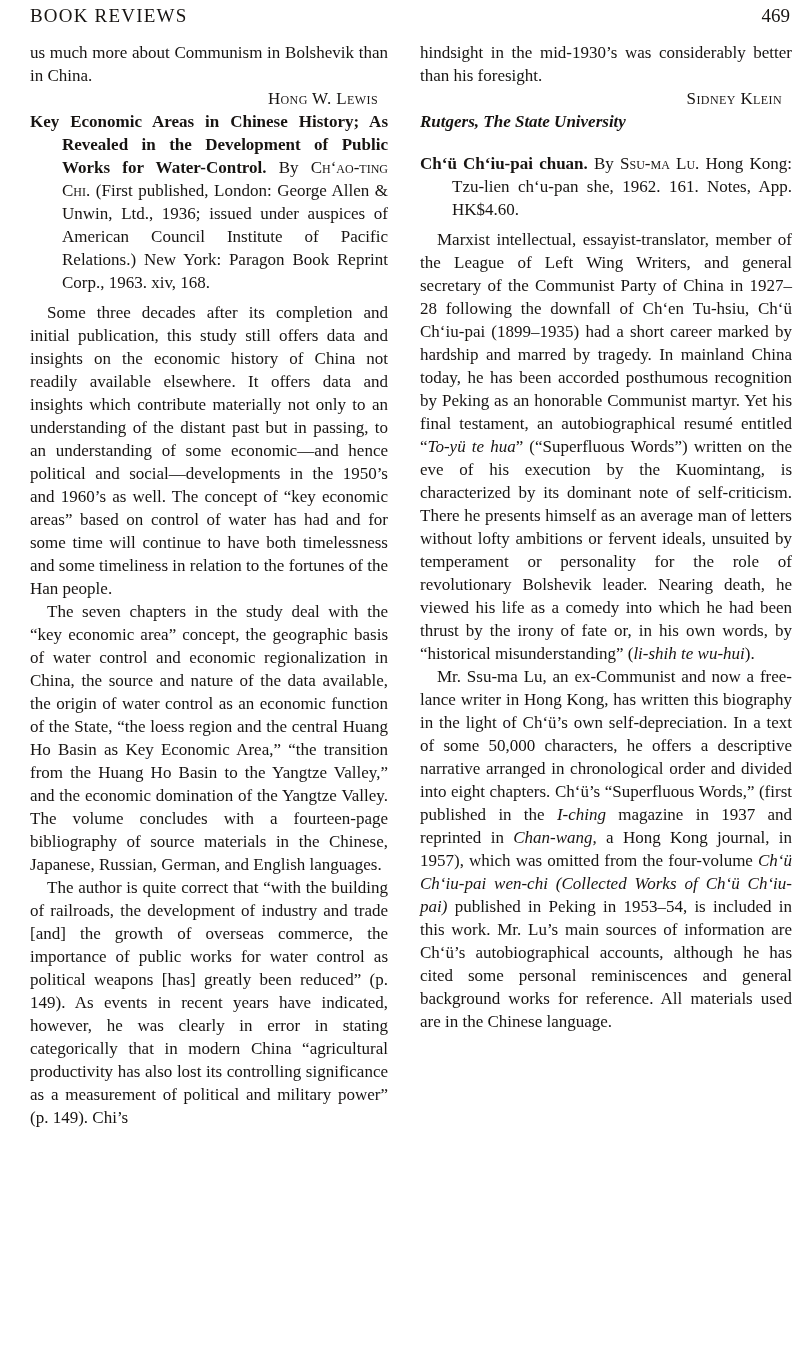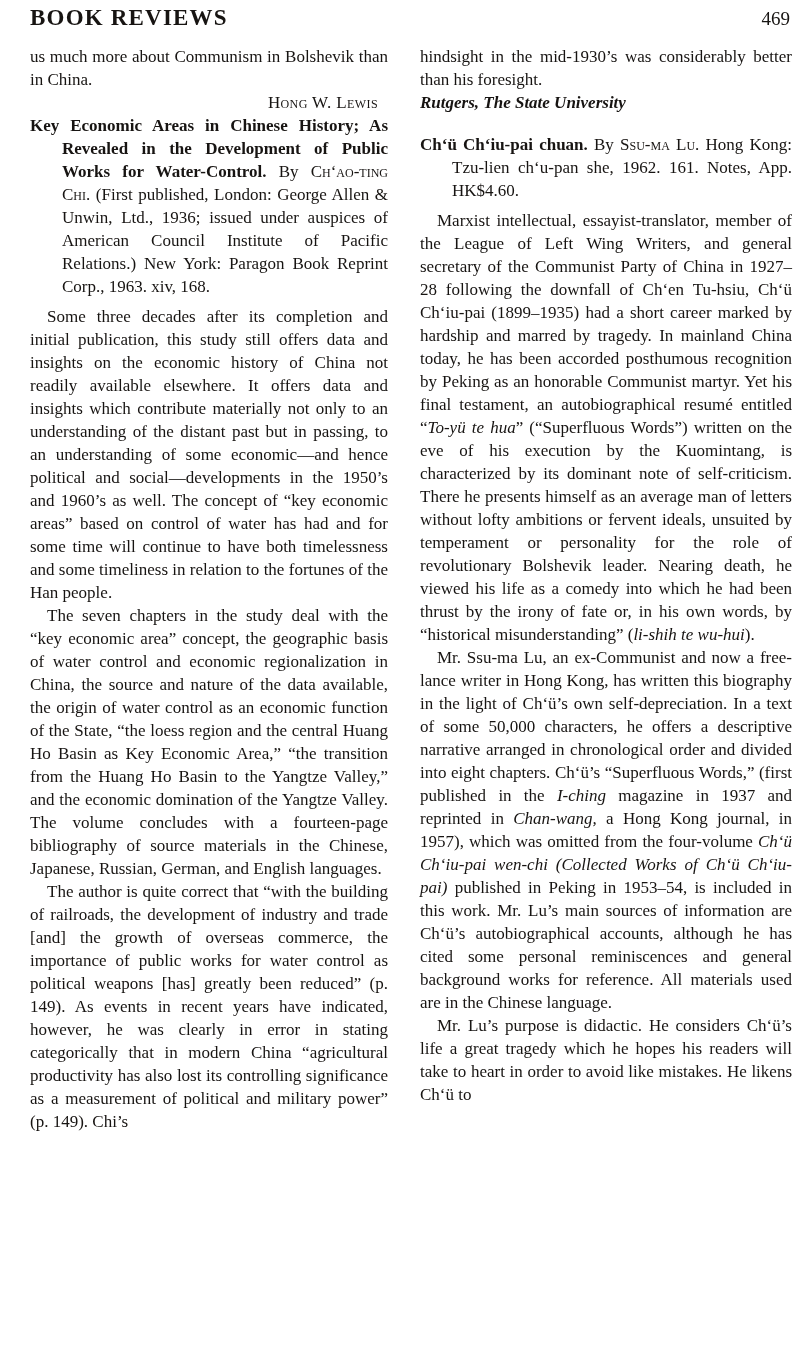--- a/index.html
+++ b/index.html
@@ -17,22 +17,22 @@
     height: 1351px;
     padding: 5px 8px 0 30px;
   }
   .running-head {
     display: flex;
     justify-content: space-between;
     align-items: baseline;
     padding-right: 2px;
   }
   .rh-title {
-    font-size: 23px;
-    font-weight: 700;
+    font-size: 19px;
+    font-weight: 400;
     letter-spacing: 1.2px;
   }
   .rh-page {
     font-size: 19px;
   }
   .columns {
     display: flex;
     gap: 32px;
     margin-top: 14px;
   }
@@ -85,23 +85,23 @@
       <p class="citation"><span class="cit-title">Key Economic Areas in Chinese History; As Revealed in the Development of Public Works for Water-Control.</span><span> By </span><span class="sc">Ch‘ao-ting Chi.</span><span> (First published, London: George Allen &amp; Unwin, Ltd., 1936; issued under auspices of American Council Institute of Pacific Relations.) New York: Paragon Book Reprint Corp., 1963. xiv, 168.</span></p>
       <div class="review-body">
           <p class="body-para"><span>Some three decades after its completion and initial publication, this study still offers data and insights on the economic history of China not readily available elsewhere. It offers data and insights which contribute materially not only to an understanding of the distant past but in passing, to an understanding of some economic—and hence political and social—developments in the 1950’s and 1960’s as well. The concept of “key economic areas” based on control of water has had and for some time will continue to have both timelessness and some timeliness in relation to the fortunes of the Han people.</span></p>
           <p class="body-para"><span>The seven chapters in the study deal with the “key economic area” concept, the geographic basis of water control and economic regionalization in China, the source and nature of the data available, the origin of water control as an economic function of the State, “the loess region and the central Huang Ho Basin as Key Economic Area,” “the transition from the Huang Ho Basin to the Yangtze Valley,” and the economic domination of the Yangtze Valley. The volume concludes with a fourteen-page bibliography of source materials in the Chinese, Japanese, Russian, German, and English languages.</span></p>
           <p class="body-para"><span>The author is quite correct that “with the building of railroads, the development of industry and trade [and] the growth of overseas commerce, the importance of public works for water control as political weapons [has] greatly been reduced” (p. 149). As events in recent years have indicated, however, he was clearly in error in stating categorically that in modern China “agricultural productivity has also lost its controlling significance as a measurement of political and military power” (p. 149). Chi’s</span></p>
         </div>
     </section>
 
     <section class="col col-right">
       <p class="cont">hindsight in the mid-1930’s was considerably better than his foresight.</p>
+      <p class="reviewer">Sidney Klein</p>
       <p class="affiliation">Rutgers, The State University</p>
       <p class="citation"><span class="cit-title">Ch‘ü Ch‘iu-pai chuan.</span><span> By </span><span class="sc">Ssu-ma Lu.</span><span> Hong Kong: Tzu-lien ch‘u-pan she, 1962. 161. Notes, App. HK$4.60.</span></p>
       <div class="review-body">
           <p class="body-para"><span>Marxist intellectual, essayist-translator, member of the League of Left Wing Writers, and general secretary of the Communist Party of China in 1927–28 following the downfall of Ch‘en Tu-hsiu, Ch‘ü Ch‘iu-pai (1899–1935) had a short career marked by hardship and marred by tragedy. In mainland China today, he has been accorded posthumous recognition by Peking as an honorable Communist martyr. Yet his final testament, an autobiographical resumé entitled “</span><i>To-yü te hua</i><span>” (“Superfluous Words”) written on the eve of his execution by the Kuomintang, is characterized by its dominant note of self-criticism. There he presents himself as an average man of letters without lofty ambitions or fervent ideals, unsuited by temperament or personality for the role of revolutionary Bolshevik leader. Nearing death, he viewed his life as a comedy into which he had been thrust by the irony of fate or, in his own words, by “historical misunderstanding” (</span><i>li-shih te wu-hui</i><span>).</span></p>
           <p class="body-para"><span>Mr. Ssu-ma Lu, an ex-Communist and now a free-lance writer in Hong Kong, has written this biography in the light of Ch‘ü’s own self-depreciation. In a text of some 50,000 characters, he offers a descriptive narrative arranged in chronological order and divided into eight chapters. Ch‘ü’s “Superfluous Words,” (first published in the </span><i>I-ching</i><span> magazine in 1937 and reprinted in </span><i>Chan-wang,</i><span> a Hong Kong journal, in 1957), which was omitted from the four-volume </span><i>Ch‘ü Ch‘iu-pai wen-chi (Collected Works of Ch‘ü Ch‘iu-pai)</i><span> published in Peking in 1953–54, is included in this work. Mr. Lu’s main sources of information are Ch‘ü’s autobiographical accounts, although he has cited some personal reminiscences and general background works for reference. All materials used are in the Chinese language.</span></p>
-          <p class="body-para"><span>Mr. Lu’s purpose is didactic. He considers Ch‘ü’s life a great tragedy which he hopes his readers will take to heart in order to avoid like mistakes. He likens Ch‘ü to</span></p>
         </div>
     </section>
 
   </div>
 </div>
 
 </body></html>

